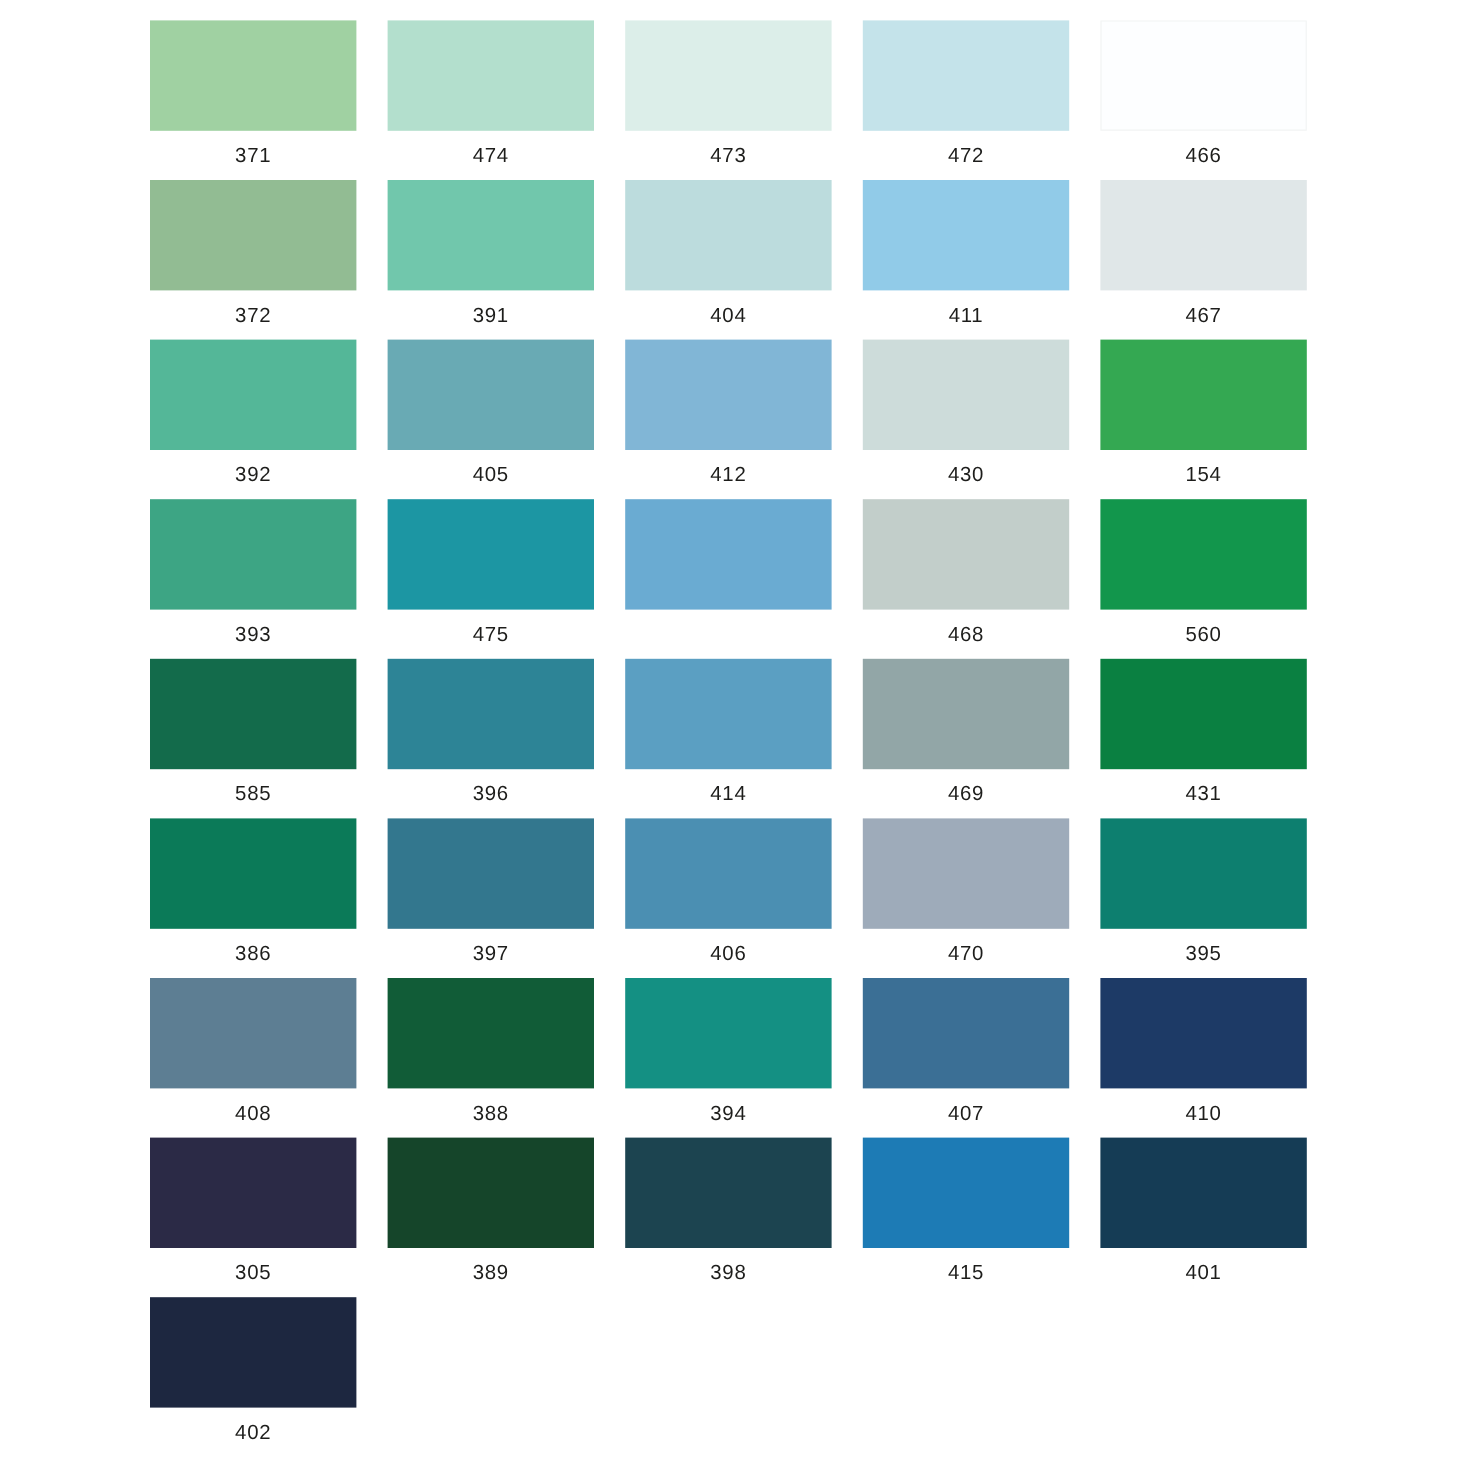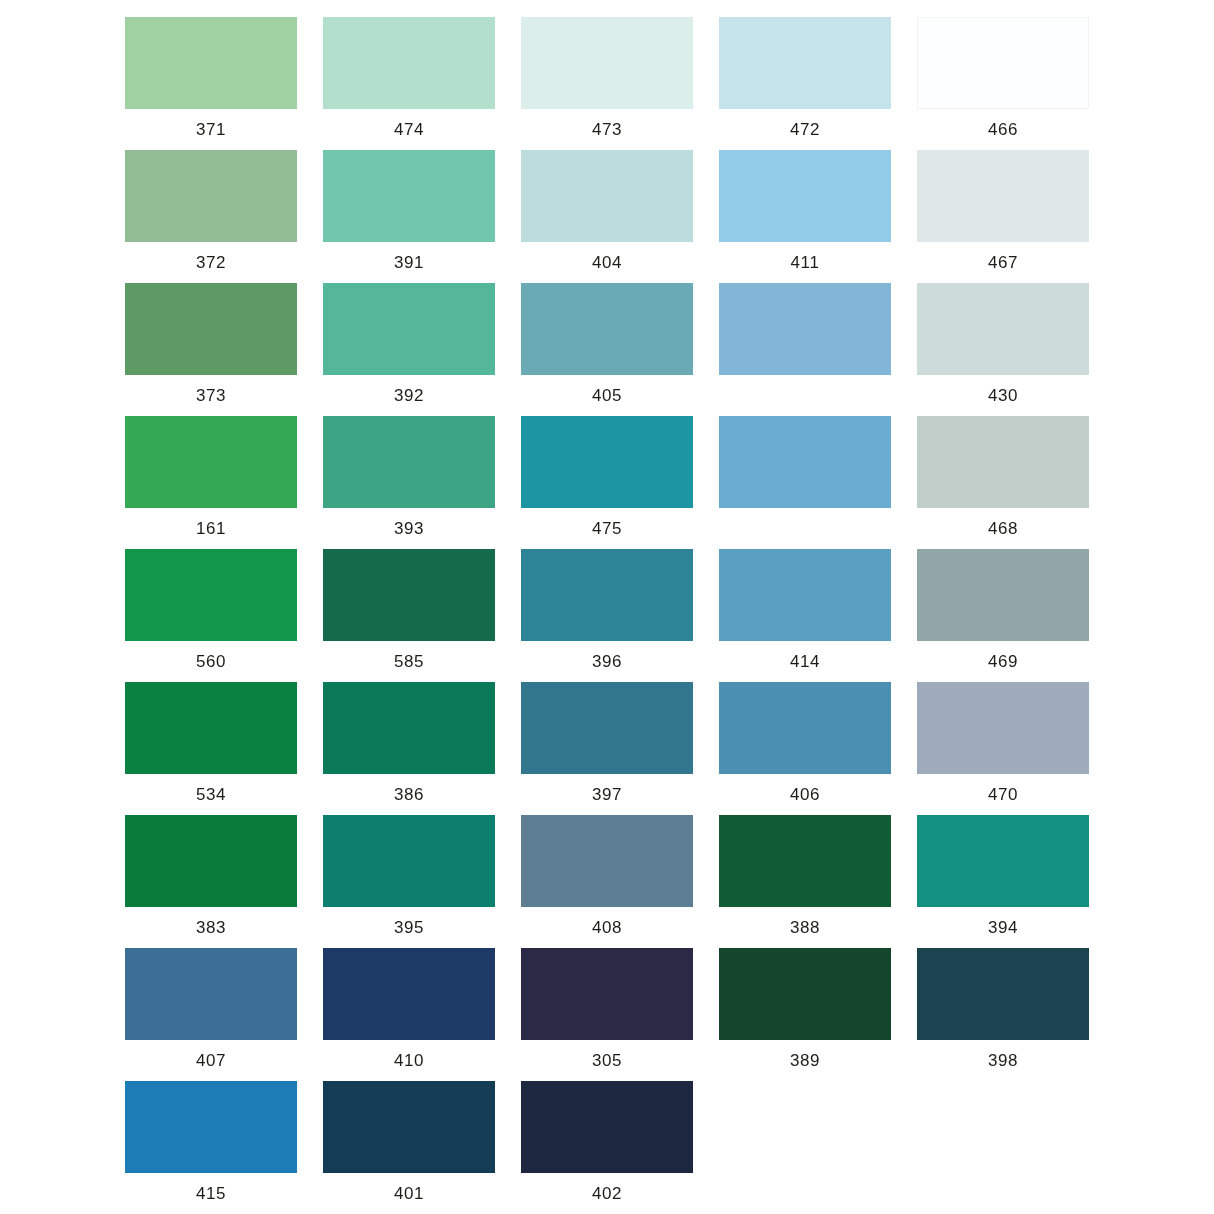--- a/index.html
+++ b/index.html
@@ -94,41 +94,38 @@
       </div>
       <div class="cell">
         <span class="chip" style="background-color: rgb(145, 203, 232);"></span>
         <span class="code">411</span>
       </div>
       <div class="cell">
         <span class="chip" style="background-color: rgb(224, 231, 232);"></span>
         <span class="code">467</span>
       </div>
       <div class="cell">
-        <span class="chip" style="background-color: rgb(94, 154, 100);"></span>
-        <span class="code">373</span>
-      </div>
-      <div class="cell">
         <span class="chip" style="background-color: rgb(84, 183, 152);"></span>
         <span class="code">392</span>
       </div>
       <div class="cell">
         <span class="chip" style="background-color: rgb(105, 170, 180);"></span>
         <span class="code">405</span>
       </div>
       <div class="cell">
         <span class="chip" style="background-color: rgb(129, 182, 214);"></span>
+        <span class="code">412</span>
       </div>
       <div class="cell">
         <span class="chip" style="background-color: rgb(205, 220, 218);"></span>
         <span class="code">430</span>
       </div>
       <div class="cell">
         <span class="chip" style="background-color: rgb(52, 168, 82);"></span>
-        <span class="code">161</span>
+        <span class="code">154</span>
       </div>
       <div class="cell">
         <span class="chip" style="background-color: rgb(61, 165, 132);"></span>
         <span class="code">393</span>
       </div>
       <div class="cell">
         <span class="chip" style="background-color: rgb(28, 150, 163);"></span>
         <span class="code">475</span>
       </div>
       <div class="cell">
@@ -153,41 +150,37 @@
       <div class="cell">
         <span class="chip" style="background-color: rgb(91, 159, 194);"></span>
         <span class="code">414</span>
       </div>
       <div class="cell">
         <span class="chip" style="background-color: rgb(146, 166, 167);"></span>
         <span class="code">469</span>
       </div>
       <div class="cell">
         <span class="chip" style="background-color: rgb(10, 128, 65);"></span>
-        <span class="code">534</span>
+        <span class="code">431</span>
       </div>
       <div class="cell">
         <span class="chip" style="background-color: rgb(11, 122, 88);"></span>
         <span class="code">386</span>
       </div>
       <div class="cell">
         <span class="chip" style="background-color: rgb(51, 119, 142);"></span>
         <span class="code">397</span>
       </div>
       <div class="cell">
         <span class="chip" style="background-color: rgb(75, 143, 178);"></span>
         <span class="code">406</span>
       </div>
       <div class="cell">
         <span class="chip" style="background-color: rgb(158, 171, 186);"></span>
         <span class="code">470</span>
-      </div>
-      <div class="cell">
-        <span class="chip" style="background-color: rgb(11, 123, 60);"></span>
-        <span class="code">383</span>
       </div>
       <div class="cell">
         <span class="chip" style="background-color: rgb(13, 127, 111);"></span>
         <span class="code">395</span>
       </div>
       <div class="cell">
         <span class="chip" style="background-color: rgb(93, 126, 147);"></span>
         <span class="code">408</span>
       </div>
       <div class="cell">

